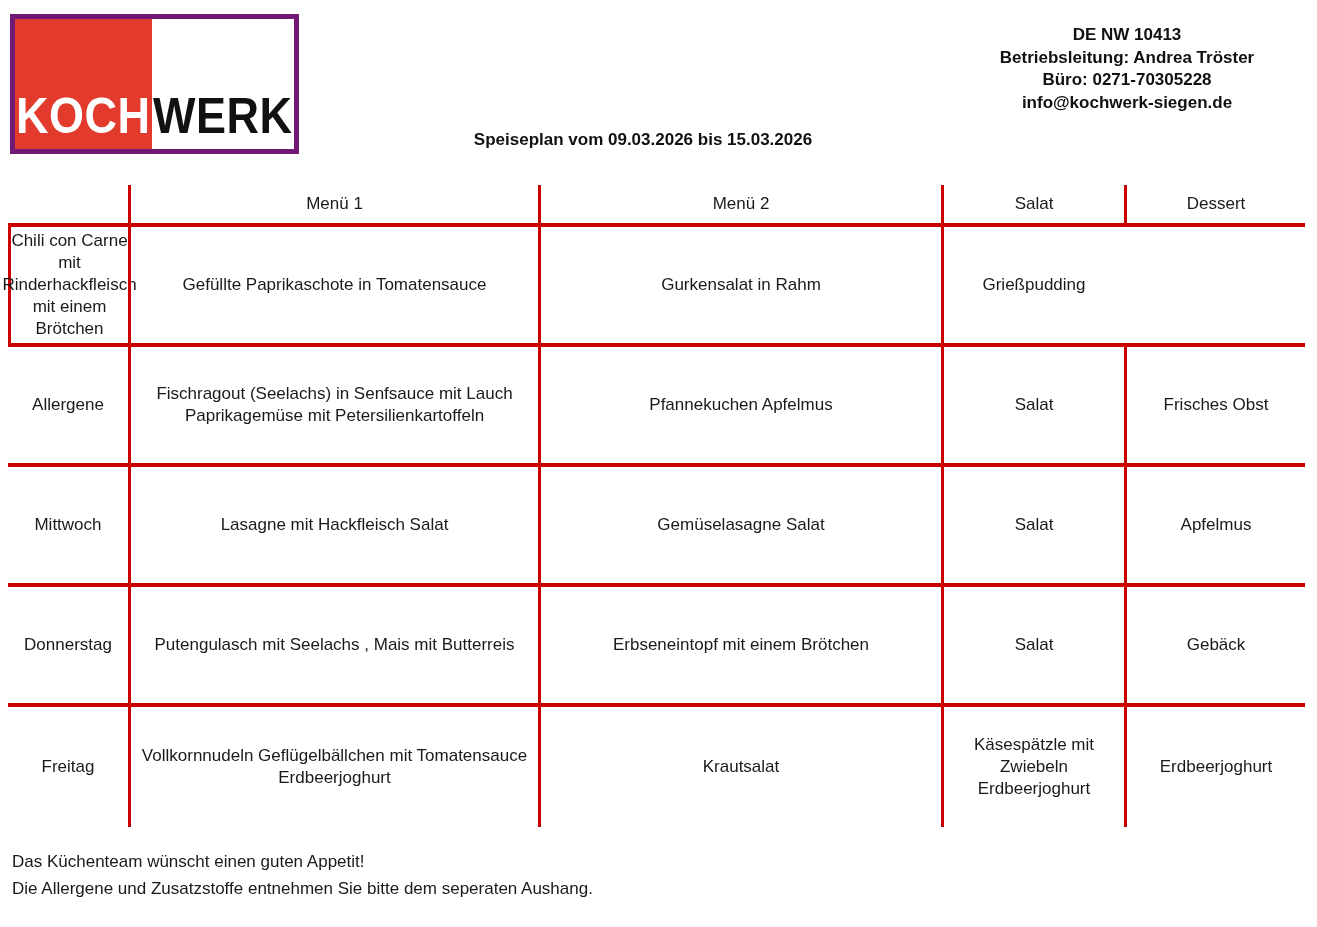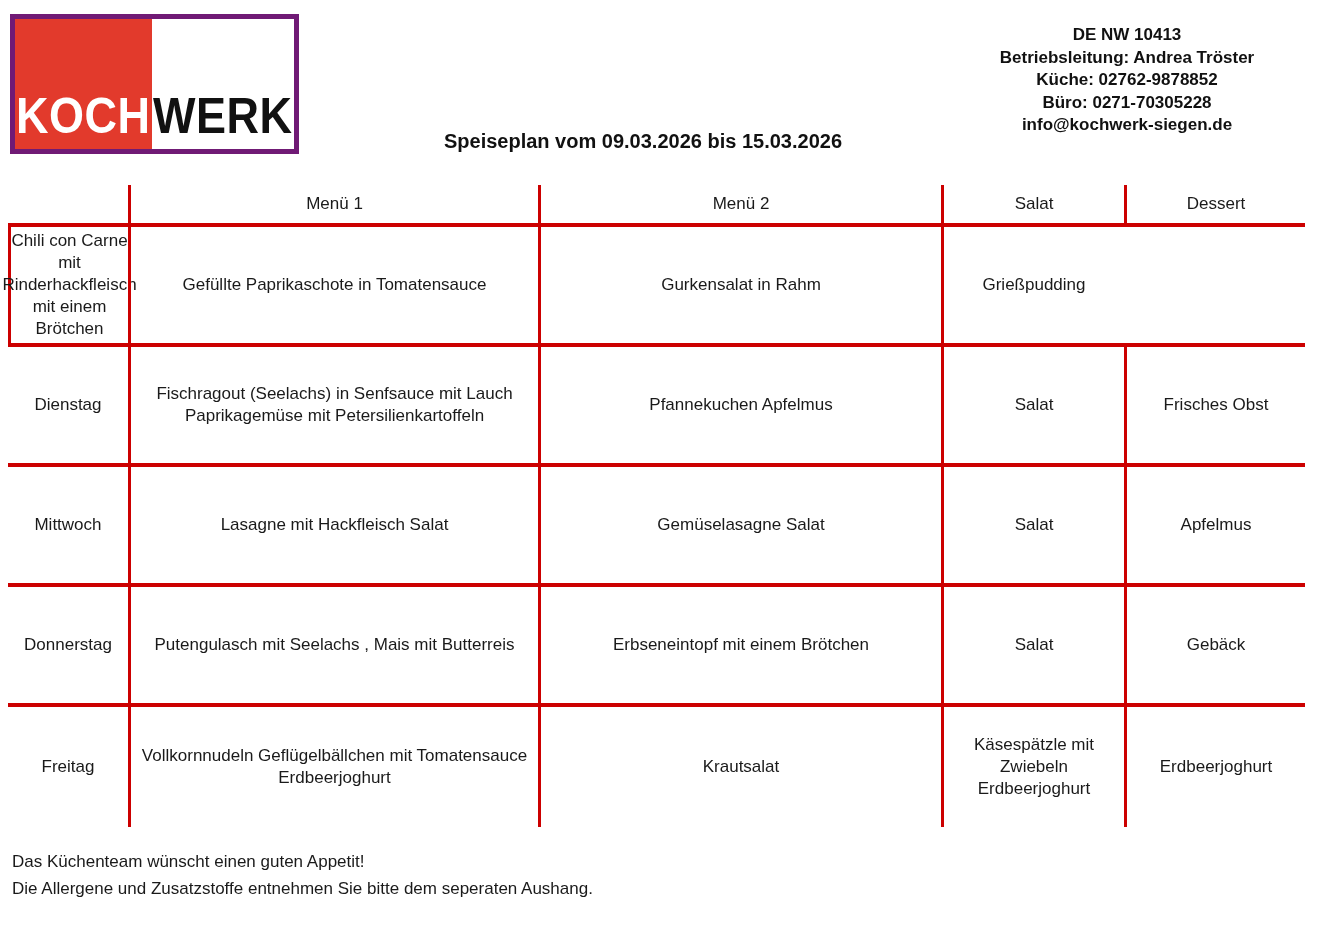--- a/index.html
+++ b/index.html
@@ -44,21 +44,21 @@
   }
   .logo-left  .logo-word { color: #ffffff; }
   .logo-right .logo-word { color: #111111; }
 
   
   .title {
     position: absolute;
     left: 300px; top: 130px;
     width: 670px;
     text-align: center;
-    font-size: 20px;
+    font-size: 17px;
     font-weight: bold;
     color: #111111;
     padding-left: 16px;
   }
 
   
   .contact {
     position: absolute;
     top: 24px; right: 15px;
     width: 350px;
@@ -115,21 +115,20 @@
     <div class="logo-half logo-right">
       <span class="logo-word">WERK</span>
     </div>
   </div>
 
   <div class="title">Speiseplan vom 09.03.2026 bis 15.03.2026</div>
 
   <div class="contact">
     <div>DE NW 10413</div>
     <div>Betriebsleitung: Andrea Tröster</div>
-    <div>Küche: 02762-9878852</div>
     <div>Büro: 0271-70305228</div>
     <div>info@kochwerk-siegen.de</div>
   </div>
 
   <div class="menu-table">
 
     <div class="t-row t-header">
       <div class="t-cell"></div>
       <div class="t-cell bordered">Menü 1</div>
       <div class="t-cell bordered">Menü 2</div>
@@ -138,21 +137,21 @@
     </div>
 
     <div class="t-row t-body-row">
       <div class="t-cell bordered">Chili con Carne mit Rinderhackfleisch mit einem Brötchen</div>
       <div class="t-cell bordered">Gefüllte Paprikaschote in Tomatensauce</div>
       <div class="t-cell bordered">Gurkensalat in Rahm</div>
       <div class="t-cell bordered">Grießpudding</div>
     </div>
 
     <div class="t-row t-body-row">
-      <div class="t-cell">Dienstag</div>
+      <div class="t-cell">Allergene</div>
       <div class="t-cell bordered">Fischragout (Seelachs) in Senfsauce mit Lauch Paprikagemüse mit Petersilienkartoffeln</div>
       <div class="t-cell bordered">Pfannekuchen Apfelmus</div>
       <div class="t-cell bordered">Salat</div>
       <div class="t-cell bordered">Frisches Obst</div>
     </div>
 
     <div class="t-row t-body-row">
       <div class="t-cell">Mittwoch</div>
       <div class="t-cell bordered">Lasagne mit Hackfleisch Salat</div>
       <div class="t-cell bordered">Gemüselasagne Salat</div>

